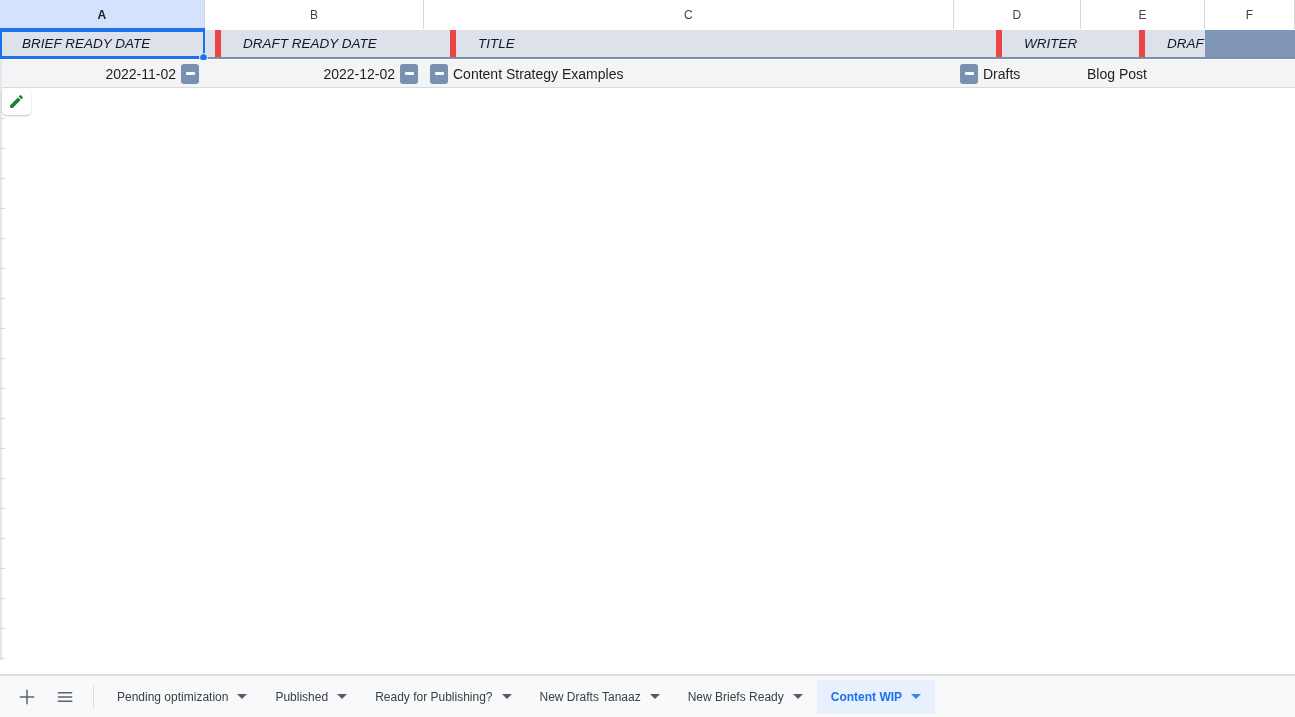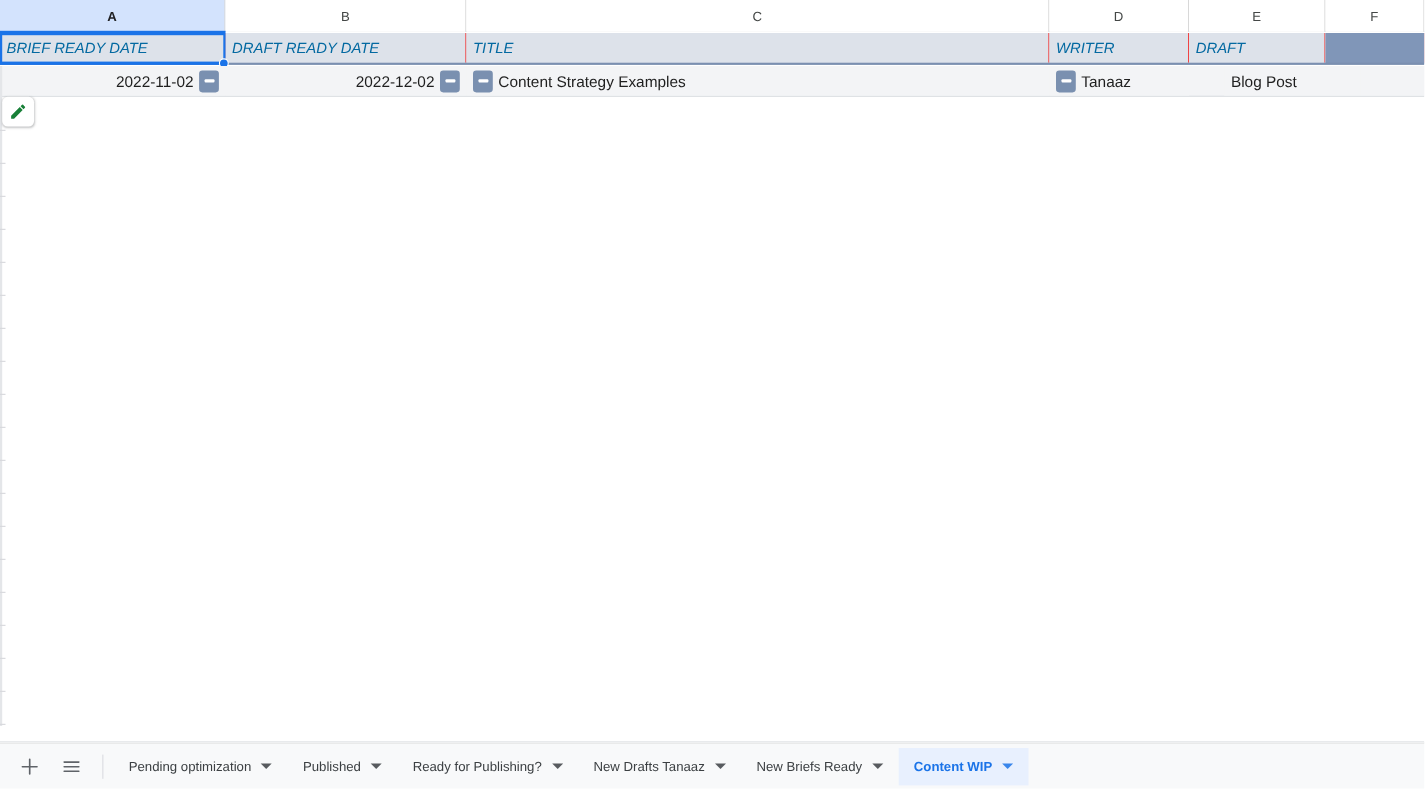--- a/index.html
+++ b/index.html
@@ -31,24 +31,25 @@
   .col-head.selected { background:#d3e3fd; color:#202124; font-weight:700; }
 
   
   .field-row {
     position:absolute; left:0; top:30px; height:27px; width:1295px;
     display:flex; background:#dde2ea;
   }
   .field-cell {
     height:27px; display:flex; align-items:center;
     padding-left:6px; flex:none;
-    font-size:13.5px; font-style:italic; color:#0369a1;
-    border-right:1px solid #ef4444;
+    font-size:13.5px; font-style:italic; color:#0f172a;
+    border-right:6px solid #ef4444;
     white-space:nowrap; overflow:hidden;
     background:#dde2ea;
+    margin-left:16px;
   }
   .field-tail {
     position:absolute; left:1205px; top:30px; height:28px; width:90px;
     background:#8096b8;
   }
   
   .freeze-line {
     position:absolute; left:0; top:57px; width:1295px; height:2px;
     background:#7a8fb0;
   }
@@ -192,23 +193,23 @@
           <div class="data-cell " style="width: 530px;">
             <span class="chip">
               <i></i>
             </span>
             <span>Content Strategy Examples</span>
           </div>
           <div class="data-cell " style="width: 127px;">
             <span class="chip">
               <i></i>
             </span>
-            <span>Tanaaz</span>
-          </div>
-          <div class="data-cell " style="width: 124px; margin-left: 32px;">
+            <span>Drafts</span>
+          </div>
+          <div class="data-cell " style="width: 124px;">
             <span>Blog Post</span>
           </div>
           <div class="data-cell  blank" style="width: 90px;">
             <span></span>
           </div>
         </div>
       </div>
 
     <div class="gutter"></div>
     <div id="ticks">

